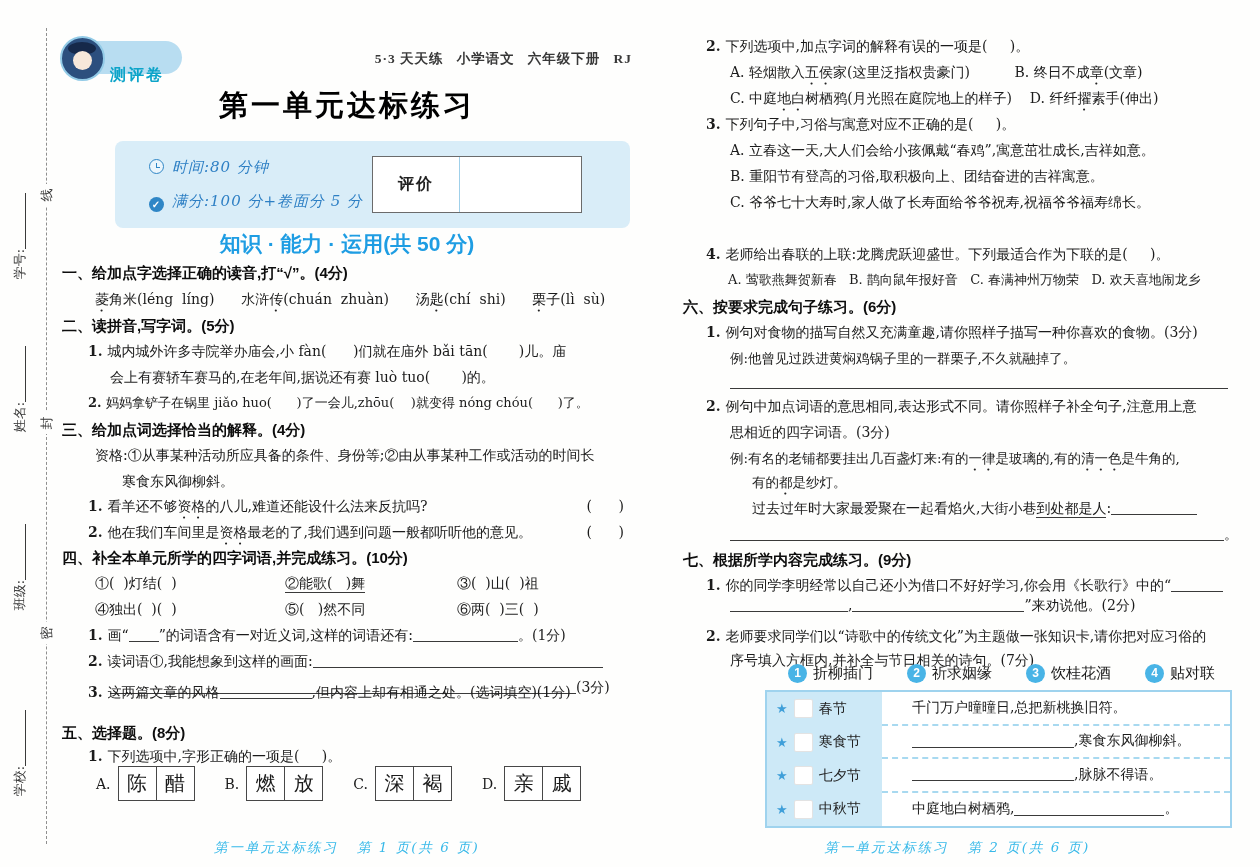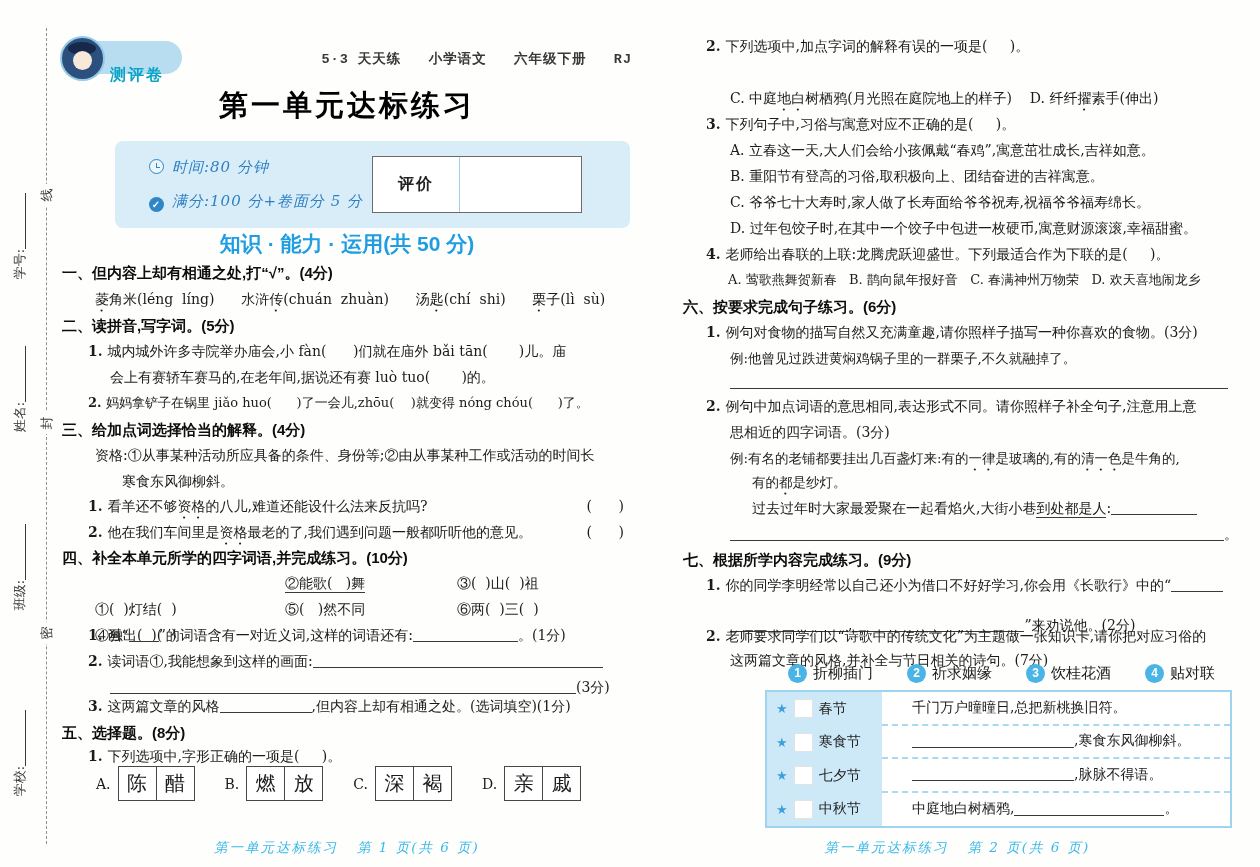--- a/index.html
+++ b/index.html
@@ -17,21 +17,21 @@
   
   .logo{position:absolute;left:64px;top:41px;height:33px;border-radius:17px;background:#b8ddf1;
         display:flex;align-items:center;padding:0 18px 0 46px;}
   .logo .btxt{font-family:"Liberation Sans","DejaVu Sans",sans-serif;font-weight:bold;font-size:16px;
         color:#0da4c9;letter-spacing:2px;margin-top:36px;}
   .avatar{position:absolute;left:-4px;top:-5px;width:41px;height:41px;border-radius:50%;
         background:#2c4f7e;border:2.5px solid #93cbe7;overflow:hidden;}
   .avatar::after{content:"";position:absolute;left:11px;top:13px;width:19px;height:19px;border-radius:50%;background:#f7e8da;}
   .avatar::before{content:"";position:absolute;left:6px;top:4px;width:28px;height:13px;border-radius:50%;background:#16294a;}
   .series{position:absolute;left:300px;top:50px;width:332px;text-align:right;
-        font-family:Liberation Mono, monospace;font-weight:bold;font-size:13.5px;
+        font-family:Liberation Serif, serif;font-weight:bold;font-size:13.5px;
         color:#383838;letter-spacing:1px;white-space:pre;}
   .title{position:absolute;left:62px;top:86px;width:570px;text-align:center;font-weight:bold;
         font-size:29px;letter-spacing:3px;color:#000;}
 
   
   .infobox{position:absolute;left:115px;top:141px;width:515px;height:87px;background:#d9edf8;border-radius:8px;}
   .ibline{position:absolute;left:34px;font-style:italic;font-size:15px;color:#2d7fc4;letter-spacing:1px;white-space:pre;}
   .ic{display:inline-block;width:15px;height:15px;border-radius:50%;position:relative;margin-right:8px;vertical-align:-2px;}
   .ic-clock{border:1.6px solid #2f86c6;background:#eaf5fc;box-sizing:border-box;}
   .ic-clock::before{content:"";position:absolute;left:5.5px;top:2.5px;width:1.6px;height:5px;background:#2f86c6;}
@@ -51,21 +51,21 @@
   .ex{font-size:13.5px;color:#222;}
   .sm{font-size:13px;}
   .sgn{font-weight:bold;}
   .blk{display:inline-block;height:12px;border-bottom:1.2px solid #3a3a3a;vertical-align:-2px;}
   .uline{border-bottom:1.2px solid #3a3a3a;padding-bottom:1px;}
   .em{-webkit-text-emphasis:filled dot #222;-webkit-text-emphasis-position:under right;
       text-emphasis:filled dot #222;text-emphasis-position:under;}
   .ans{position:absolute;right:8px;top:0;}
 
   .cols{display:flex;}
-  .cols span.c0{width:190px;display:inline-block;margin-top:26px;}
+  .cols span.c0{width:190px;display:inline-block;}
   .cols span.c1{width:172px;display:inline-block;}
 
   
   .optrow{position:absolute;left:96px;top:766px;display:flex;gap:30px;align-items:center;}
   .opt{display:flex;align-items:center;gap:7px;font-size:14px;}
   .wbox{display:inline-flex;border:1.5px solid #474747;background:#fff;}
   .wbox i{display:flex;width:37px;height:33px;align-items:center;justify-content:center;
           font-style:normal;font-size:20px;}
   .wbox i + i{border-left:1.5px solid #474747;}
 
@@ -114,21 +114,21 @@
     <div class="ibline" style="top:17px"><span class="ic ic-clock"></span><span>时间:80 分钟</span></div>
     <div class="ibline" style="top:51px"><span class="ic ic-check">✓</span><span>满分:100 分+卷面分 5 分</span></div>
   </div>
   <div class="evalbox">
     <div class="ev-l">评价</div>
     <div class="ev-r"></div>
   </div>
 
   <div class="part">知识 · 能力 · 运用(共 50 分)</div>
 
-  <div class="ln hd" style="left:62px;top:264px">一、但内容上却有相通之处,打“√”。(4分)</div>
+  <div class="ln hd" style="left:62px;top:264px">一、给加点字选择正确的读音,打“√”。(4分)</div>
   <div class="ln" style="left:95px;top:291px"><span class="em">菱</span><span>角米(léng  líng)      水浒</span><span class="em">传</span><span>(chuán  zhuàn)      汤</span><span class="em">匙</span><span>(chí  shi)      </span><span class="em">栗</span><span>子(lì  sù)</span></div>
 
   <div class="ln hd" style="left:62px;top:317px">二、读拼音,写字词。(5分)</div>
   <div class="ln" style="left:88px;top:343px"><span class="sgn">1. </span><span>城内城外许多寺院举办庙会,小 fàn(      )们就在庙外 bǎi tān(       )儿。庙</span></div>
   <div class="ln" style="left:110px;top:369px"><span>会上有赛轿车赛马的,在老年间,据说还有赛 luò tuo(       )的。</span></div>
   <div class="ln sm" style="left:88px;top:395px"><span class="sgn">2. </span><span>妈妈拿铲子在锅里 jiǎo huo(      )了一会儿,zhōu(    )就变得 nóng chóu(      )了。</span></div>
 
   <div class="ln hd" style="left:62px;top:421px">三、给加点词选择恰当的解释。(4分)</div>
   <div class="ln" style="left:95px;top:447px">资格:①从事某种活动所应具备的条件、身份等;②由从事某种工作或活动的时间长</div>
   <div class="ln" style="left:122px;top:473px">寒食东风御柳斜。</div>
@@ -138,21 +138,21 @@
   <div class="ln hd" style="left:62px;top:549px">四、补全本单元所学的四字词语,并完成练习。(10分)</div>
   <div class="ln cols" style="left:95px;top:575px">
     <span class="c0">①(  )灯结(  )</span><span class="c1"><span class="uline">②能歌(   )舞</span></span><span>③(  )山(  )祖</span>
   </div>
   <div class="ln cols" style="left:95px;top:601px">
     <span class="c0">④独出(  )(  )</span><span class="c1">⑤(   )然不同</span><span>⑥两(  )三(  )</span>
   </div>
   <div class="ln" style="left:88px;top:627px"><span class="sgn">1. </span><span>画“</span><span class="blk" style="width: 30px;"></span><span>”的词语含有一对近义词,这样的词语还有:</span><span class="blk" style="width: 105px;"></span><span>。(1分)</span></div>
   <div class="ln" style="left:88px;top:653px"><span class="sgn">2. </span><span>读词语①,我能想象到这样的画面:</span><span class="blk" style="width: 290px;"></span></div>
   <div class="ln" style="left:110px;top:679px"><span class="blk" style="width: 466px;"></span><span>(3分)</span></div>
-  <div class="ln" style="left:88px;top:698px"><span class="sgn">3. </span><span>这两篇文章的风格</span><span class="blk" style="width: 92px;"></span><span>,但内容上却有相通之处。(选词填空)(1分)</span></div>
+  <div class="ln" style="left:88px;top:684px"><span class="sgn">3. </span><span>这两篇文章的风格</span><span class="blk" style="width: 92px;"></span><span>,但内容上却有相通之处。(选词填空)(1分)</span></div>
 
   <div class="ln hd" style="left:62px;top:724px">五、选择题。(8分)</div>
   <div class="ln" style="left:88px;top:748px"><span class="sgn">1. </span><span>下列选项中,字形正确的一项是(     )。</span></div>
   <div class="optrow">
     <span class="opt">
         <span>A.</span>
         <span class="wbox">
           <i>陈</i>
           <i>醋</i>
         </span>
@@ -174,47 +174,47 @@
     <span class="opt">
         <span>D.</span>
         <span class="wbox">
           <i>亲</i>
           <i>戚</i>
         </span>
       </span>
   </div>
 
   <div class="ln" style="left:706px;top:38px"><span class="sgn">2. </span><span>下列选项中,加点字词的解释有误的一项是(     )。</span></div>
+  <div class="ln" style="left:730px;top:64px"><span>A. 轻烟散入</span><span class="em">五侯</span><span>家(这里泛指权贵豪门)          B. 终日不成</span><span class="em">章</span><span>(文章)</span></div>
   <div class="ln" style="left:730px;top:90px"><span>C. 中庭</span><span class="em">地白</span><span>树栖鸦(月光照在庭院地上的样子)    D. 纤纤</span><span class="em">擢</span><span>素手(伸出)</span></div>
 
   <div class="ln" style="left:706px;top:116px"><span class="sgn">3. </span><span>下列句子中,习俗与寓意对应不正确的是(     )。</span></div>
   <div class="ln" style="left:730px;top:142px">A. 立春这一天,大人们会给小孩佩戴“春鸡”,寓意茁壮成长,吉祥如意。</div>
   <div class="ln" style="left:730px;top:168px">B. 重阳节有登高的习俗,取积极向上、团结奋进的吉祥寓意。</div>
   <div class="ln" style="left:730px;top:194px">C. 爷爷七十大寿时,家人做了长寿面给爷爷祝寿,祝福爷爷福寿绵长。</div>
-  <div class="ln" style="left:730px;top:220px">D. 过年包饺子时,在其中一个饺子中包进一枚硬币,寓意财源滚滚,幸福甜蜜。</div>
 
   <div class="ln" style="left:706px;top:246px"><span class="sgn">4. </span><span>老师给出春联的上联:龙腾虎跃迎盛世。下列最适合作为下联的是(     )。</span></div>
   <div class="ln sm" style="left:728px;top:272px">A. 莺歌燕舞贺新春   B. 鹊向鼠年报好音   C. 春满神州万物荣   D. 欢天喜地闹龙乡</div>
 
   <div class="ln hd" style="left:683px;top:298px">六、按要求完成句子练习。(6分)</div>
   <div class="ln" style="left:706px;top:324px"><span class="sgn">1. </span><span>例句对食物的描写自然又充满童趣,请你照样子描写一种你喜欢的食物。(3分)</span></div>
   <div class="ln ex" style="left:730px;top:350px">例:他曾见过跌进黄焖鸡锅子里的一群栗子,不久就融掉了。</div>
   <div class="ln" style="left:730px;top:374px"><span class="blk" style="width: 498px;"></span></div>
   <div class="ln" style="left:706px;top:398px"><span class="sgn">2. </span><span>例句中加点词语的意思相同,表达形式不同。请你照样子补全句子,注意用上意</span></div>
   <div class="ln" style="left:730px;top:424px">思相近的四字词语。(3分)</div>
   <div class="ln ex" style="left:730px;top:450px"><span>例:有名的老铺都要挂出几百盏灯来:有的</span><span class="em">一律</span><span>是玻璃的,有的</span><span class="em">清一色</span><span>是牛角的,</span></div>
   <div class="ln ex" style="left:752px;top:474px"><span>有的</span><span class="em">都</span><span>是纱灯。</span></div>
   <div class="ln" style="left:752px;top:500px"><span>过去过年时大家最爱聚在一起看焰火,大街小巷</span><span class="uline">到处都是人</span><span>:</span><span class="blk" style="width: 86px;"></span></div>
   <div class="ln" style="left:730px;top:526px"><span class="blk" style="width: 494px;"></span><span>。</span></div>
 
   <div class="ln hd" style="left:683px;top:551px">七、根据所学内容完成练习。(9分)</div>
   <div class="ln" style="left:706px;top:577px"><span class="sgn">1. </span><span>你的同学李明经常以自己还小为借口不好好学习,你会用《长歌行》中的“</span><span class="blk" style="width: 52px;"></span></div>
-  <div class="ln" style="left:730px;top:617px"><span class="blk" style="width: 118px;"></span><span>,</span><span class="blk" style="width: 172px;"></span><span>”来劝说他。(2分)</span></div>
+  <div class="ln" style="left:730px;top:597px"><span class="blk" style="width: 118px;"></span><span>,</span><span class="blk" style="width: 172px;"></span><span>”来劝说他。(2分)</span></div>
   <div class="ln" style="left:706px;top:628px"><span class="sgn">2. </span><span>老师要求同学们以“诗歌中的传统文化”为主题做一张知识卡,请你把对应习俗的</span></div>
-  <div class="ln" style="left:730px;top:652px">这两篇文章的风格,并补全与节日相关的诗句。(7分)</div>
+  <div class="ln" style="left:730px;top:652px">序号填入方框内,并补全与节日相关的诗句。(7分)</div>
 
   <div class="legend">
     <span class="litem">
         <span class="cnum">1</span>
         <span>折柳插门</span>
       </span>
     <span class="litem">
         <span class="cnum">2</span>
         <span>祈求姻缘</span>
       </span>

